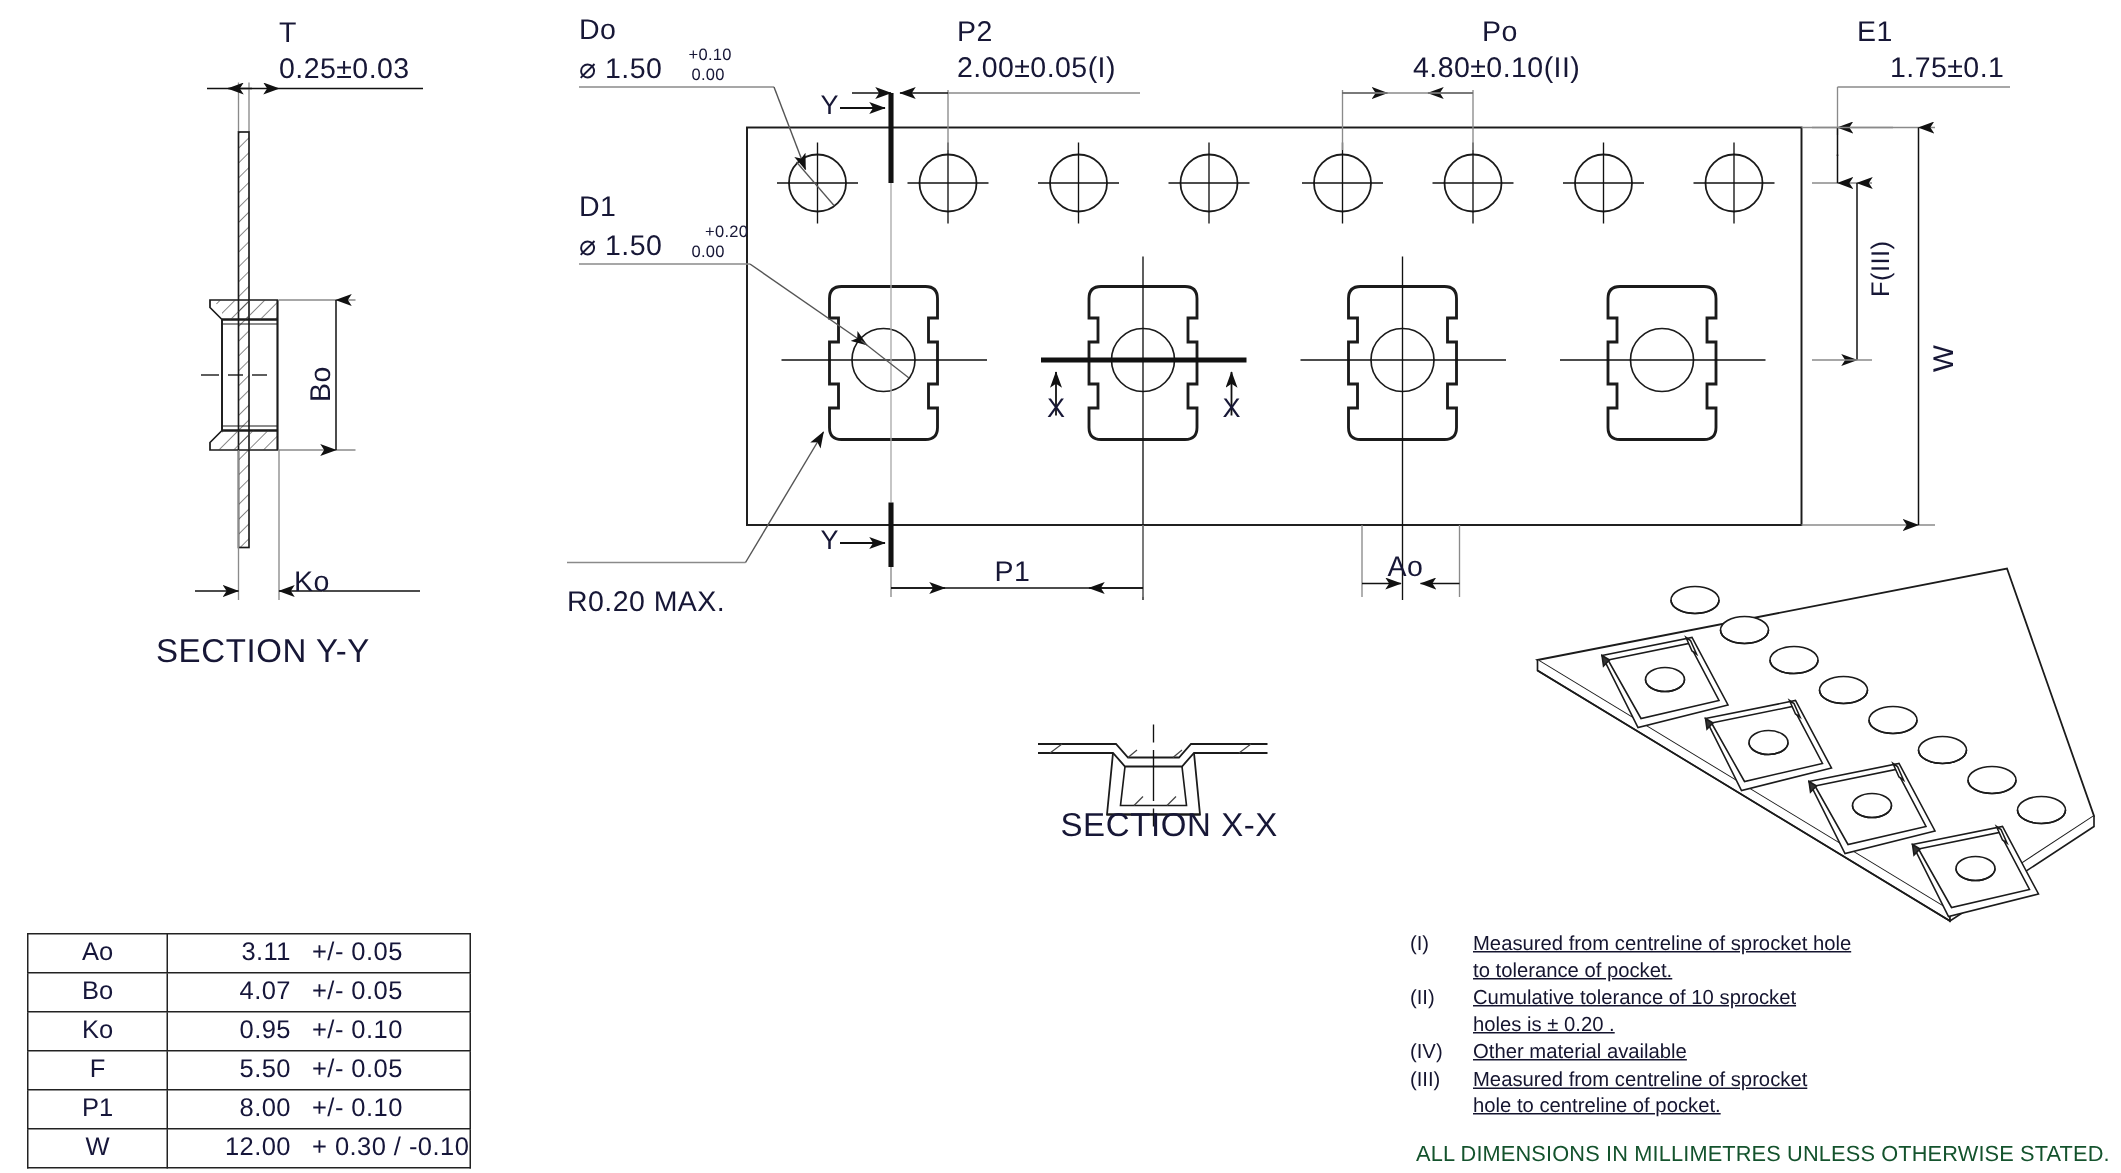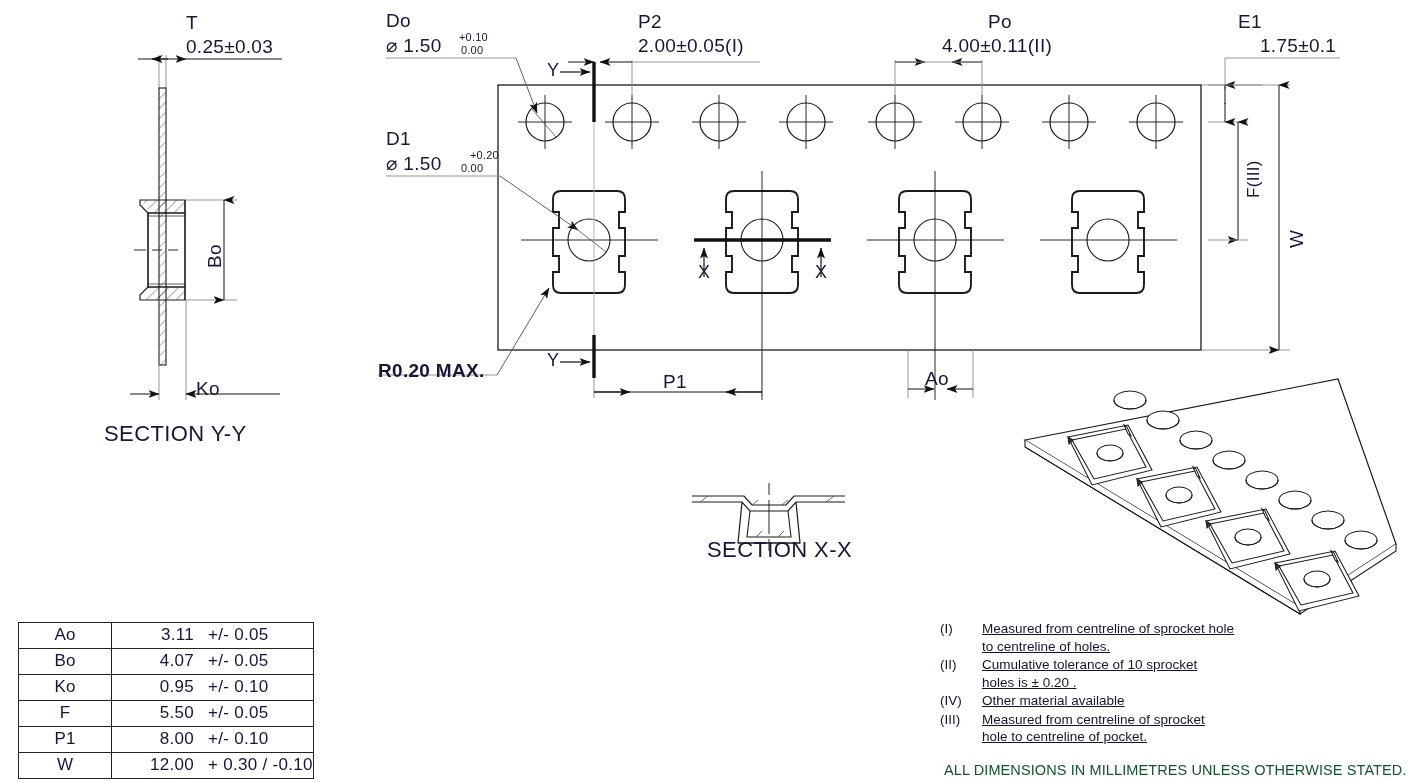--- a/index.html
+++ b/index.html
@@ -324,27 +324,27 @@
 <div class="txt lbl" style="left:386px;top:10px;">Do</div>
 <div class="txt dim" style="left:386px;top:34px;">⌀ 1.50</div>
 <div class="txt tol" style="left:459px;top:31px;">+0.10</div>
 <div class="txt tol" style="left:461px;top:44px;">0.00</div>
 
 <div class="txt lbl" style="left:386px;top:128px;">D1</div>
 <div class="txt dim" style="left:386px;top:152px;">⌀ 1.50</div>
 <div class="txt tol" style="left:459px;top:149px;margin-left:11px;">+0.20</div>
 <div class="txt tol" style="left:461px;top:162px;">0.00</div>
 
-<div class="txt dim" style="left:378px;top:360px;font-weight:bold;">R0.20 MAX.</div>
+<div class="txt dim" style="left:378px;top:391px;">R0.20 MAX.</div>
 
 <div class="txt lbl" style="left:638px;top:11px;">P2</div>
 <div class="txt dim" style="left:638px;top:35px;">2.00±0.05(I)</div>
 
 <div class="txt lbl" style="left:988px;top:11px;">Po</div>
-<div class="txt dim" style="left:942px;top:35px;">4.00±0.11(II)</div>
+<div class="txt dim" style="left:942px;top:35px;">4.80±0.10(II)</div>
 
 <div class="txt lbl" style="left:1238px;top:11px;">E1</div>
 <div class="txt dim" style="left:1260px;top:35px;text-align:center;">1.75±0.1</div>
 
 <div class="txt dim vert" style="left:1244px;top:198px;transform:rotate(-90deg);font-size:17px;">F(III)</div>
 
 <div class="txt dim vert" style="left:1286px;top:248px;transform:rotate(-90deg);">W</div>
 
 <div class="txt dim" style="left:663px;top:371px;">P1</div>
 <div class="txt dim" style="left:925px;top:368px;">Ao</div>
@@ -383,21 +383,21 @@
       <td class="v"><span class="num">12.00</span><span class="tl">+ 0.30 / -0.10</span></td>
     </tr>
   </tbody>
 </table>
 
 <div id="notes">
   <div class="note">
     <div class="rn">(I)</div>
     <div class="bd">
       <div>Measured from centreline of sprocket hole</div>
-          <div>to centreline of holes.</div>
+          <div>to tolerance of pocket.</div>
     </div>
   </div>
   <div class="note">
     <div class="rn">(II)</div>
     <div class="bd">
       <div>Cumulative tolerance of 10 sprocket</div>
           <div>holes is ± 0.20 .</div>
     </div>
   </div>
   <div class="note">

